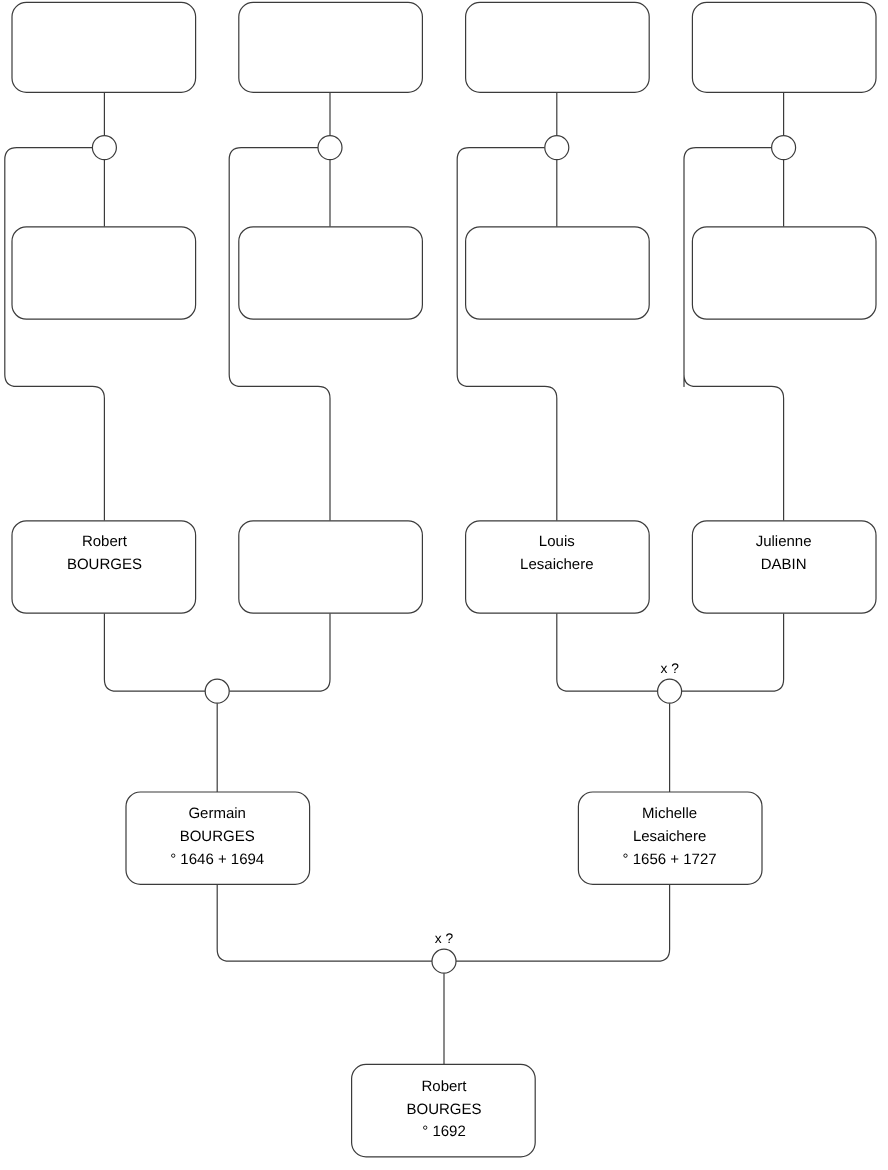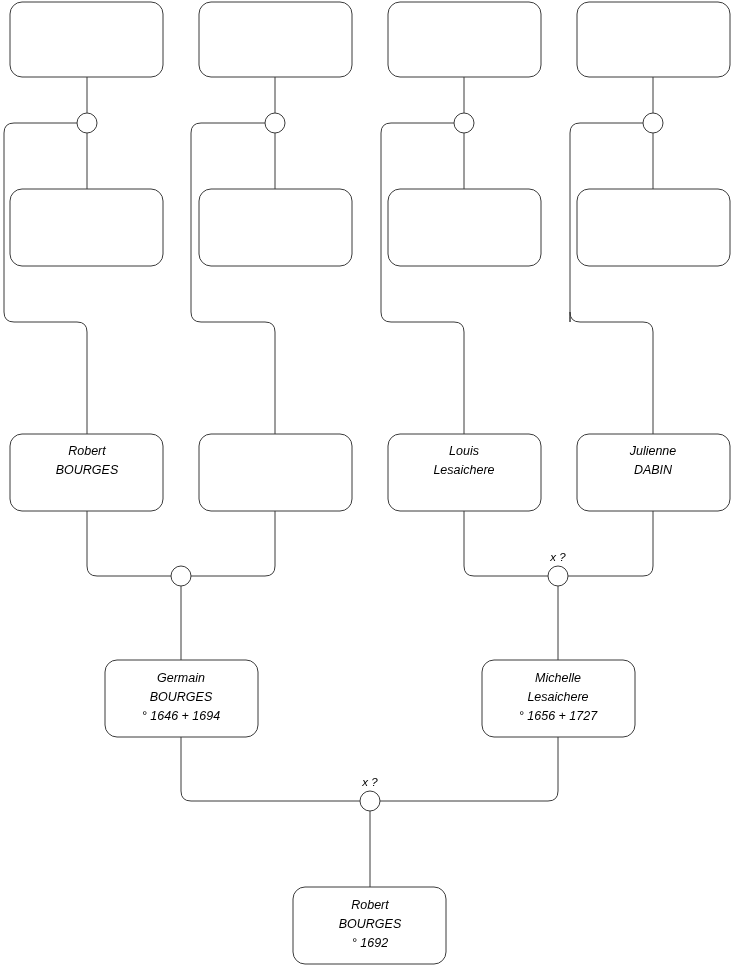--- a/index.html
+++ b/index.html
@@ -12,21 +12,20 @@
     font-family: "Liberation Sans", "DejaVu Sans", sans-serif;
     width: 740px;
     height: 975px;
     overflow: hidden;
   }
   #tree-root {
     position: relative;
     width: 740px;
     height: 975px;
     background: #ffffff;
-    font-style: italic;
   }
   #tree-svg {
     position: absolute;
     top: 0;
     left: 0;
     width: 740px;
     height: 975px;
     display: block;
   }
   .person-box {

